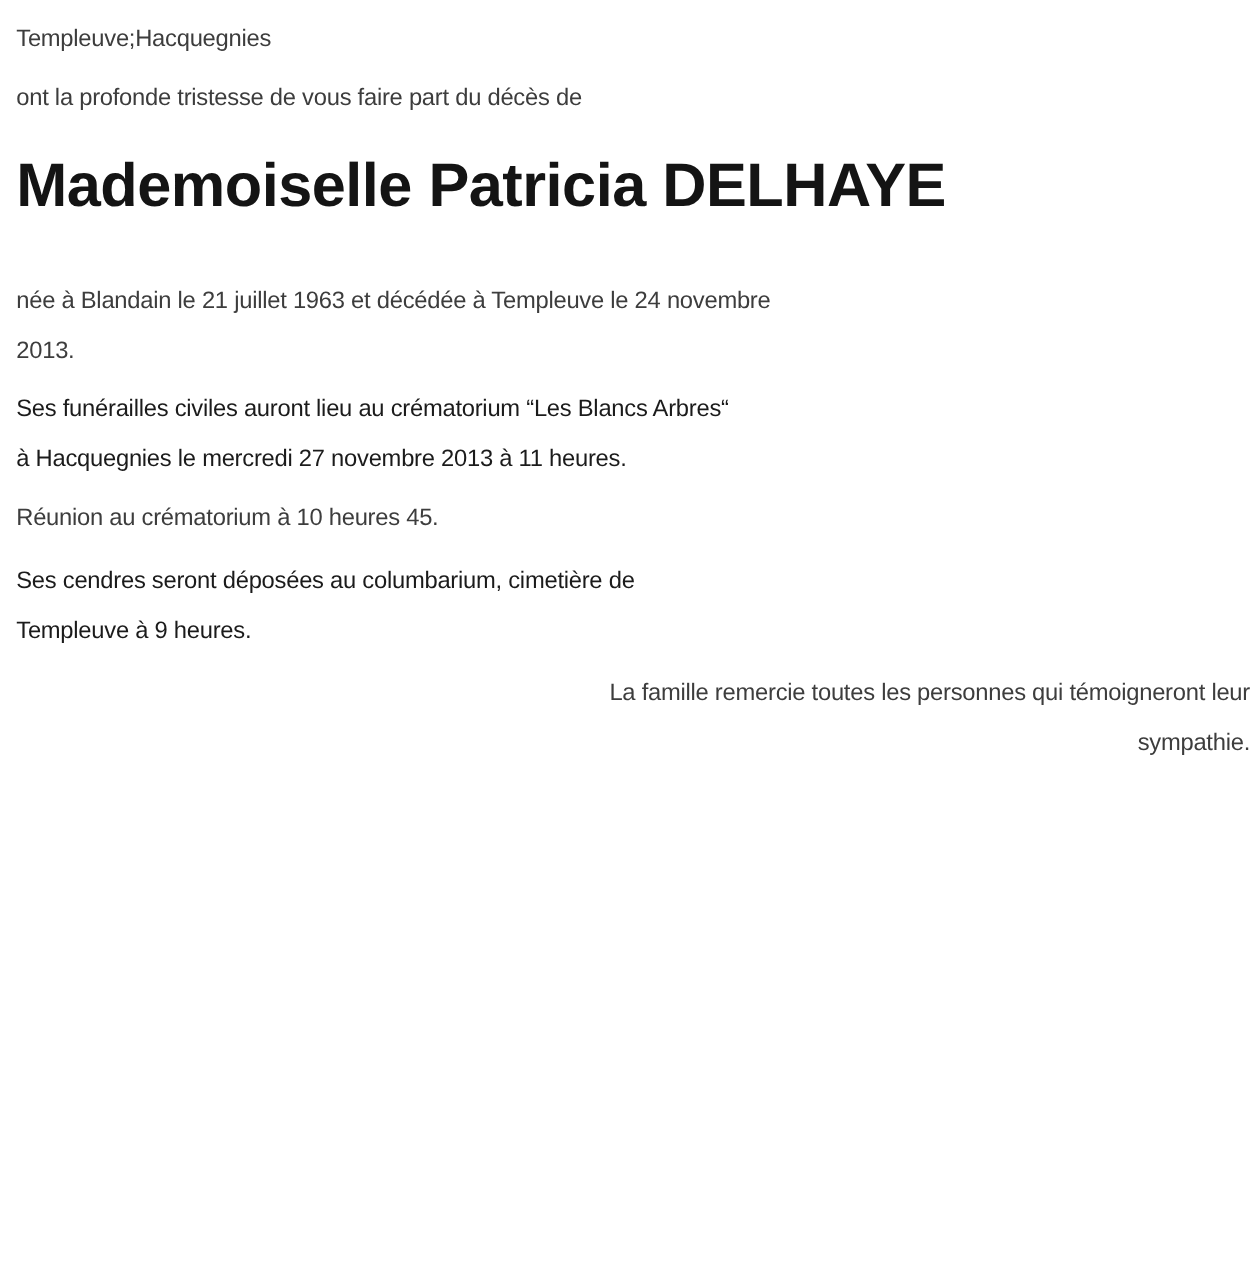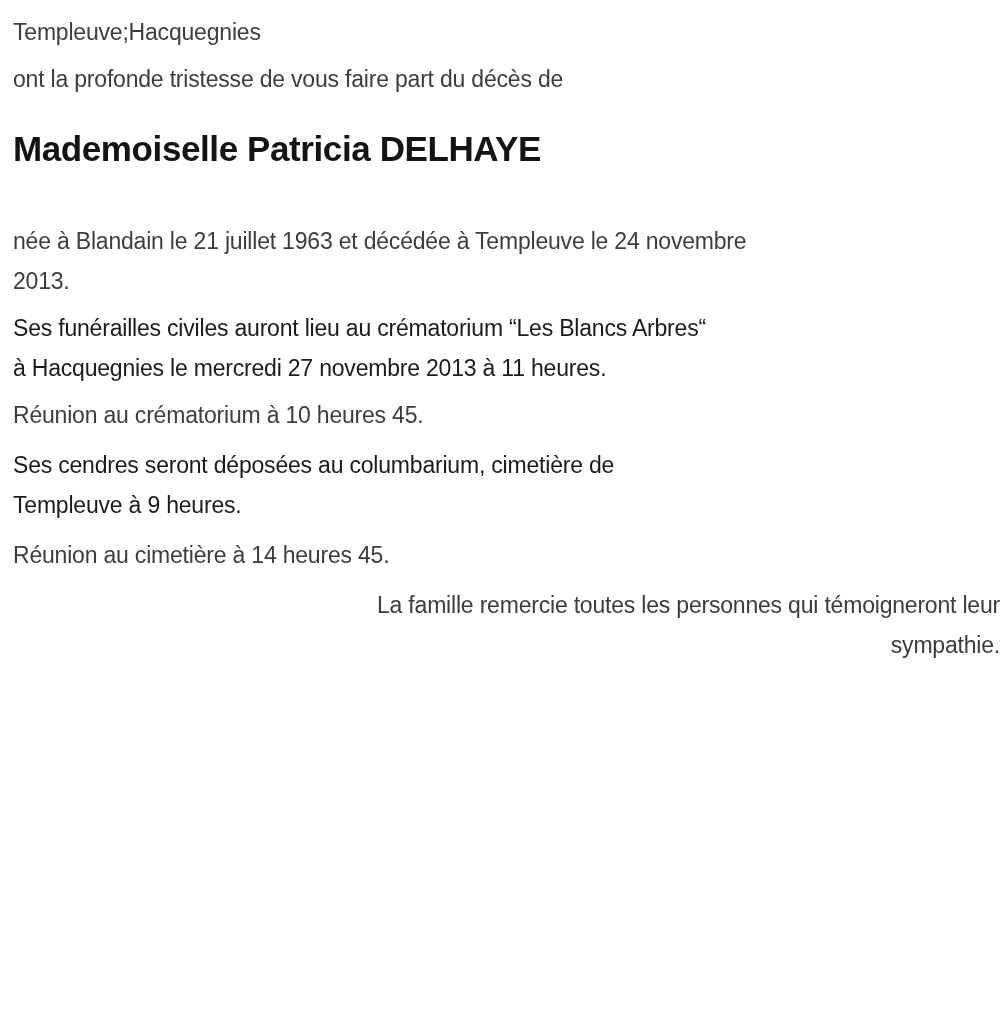--- a/index.html
+++ b/index.html
@@ -12,32 +12,32 @@
     height: 1015px;
     box-sizing: border-box;
     padding: 12px 0 0 13px;
     overflow: hidden;
     font-family: "Liberation Sans", sans-serif;
     color: #3d3d3d;
     -webkit-font-smoothing: antialiased;
   }
   .notice p {
     margin: 0 0 7px 0;
-    font-size: 23px;
+    font-size: 19px;
     line-height: 40px;
     white-space: pre;
     letter-spacing: -0.2px;
   }
   .notice p.strong {
     font-weight: 400;
     color: #1b1b1b;
   }
   .notice h1 {
     margin: 22px 0 44px 0;
-    font-size: 35px;
+    font-size: 49px;
     line-height: 56px;
     font-weight: 700;
     color: #141414;
     white-space: pre;
     letter-spacing: -0.4px;
   }
   
   .mb-blankline   { margin-bottom: 43px !important; }  
   .mb-none        { margin-bottom: 0 !important; }
   .mb-small       { margin-bottom: 10px !important; }
@@ -59,20 +59,19 @@
 2013.</p>
 
   <p class="strong">Ses funérailles civiles auront lieu au crématorium “Les Blancs Arbres“
 à Hacquegnies le mercredi 27 novembre 2013 à 11 heures.</p>
 
   <p class="mb-small">Réunion au crématorium à 10 heures 45.</p>
 
   <p class="strong mb-small">Ses cendres seront déposées au columbarium, cimetière de
 Templeuve à 9 heures.</p>
 
-  <p class="mb-small">Réunion au cimetière à 14 heures 45.</p>
 
 
   <p class="mb-bottomblank">La famille remercie toutes les personnes qui témoigneront leur
 sympathie.</p>
 
 
 </main>
 
 </body></html>

